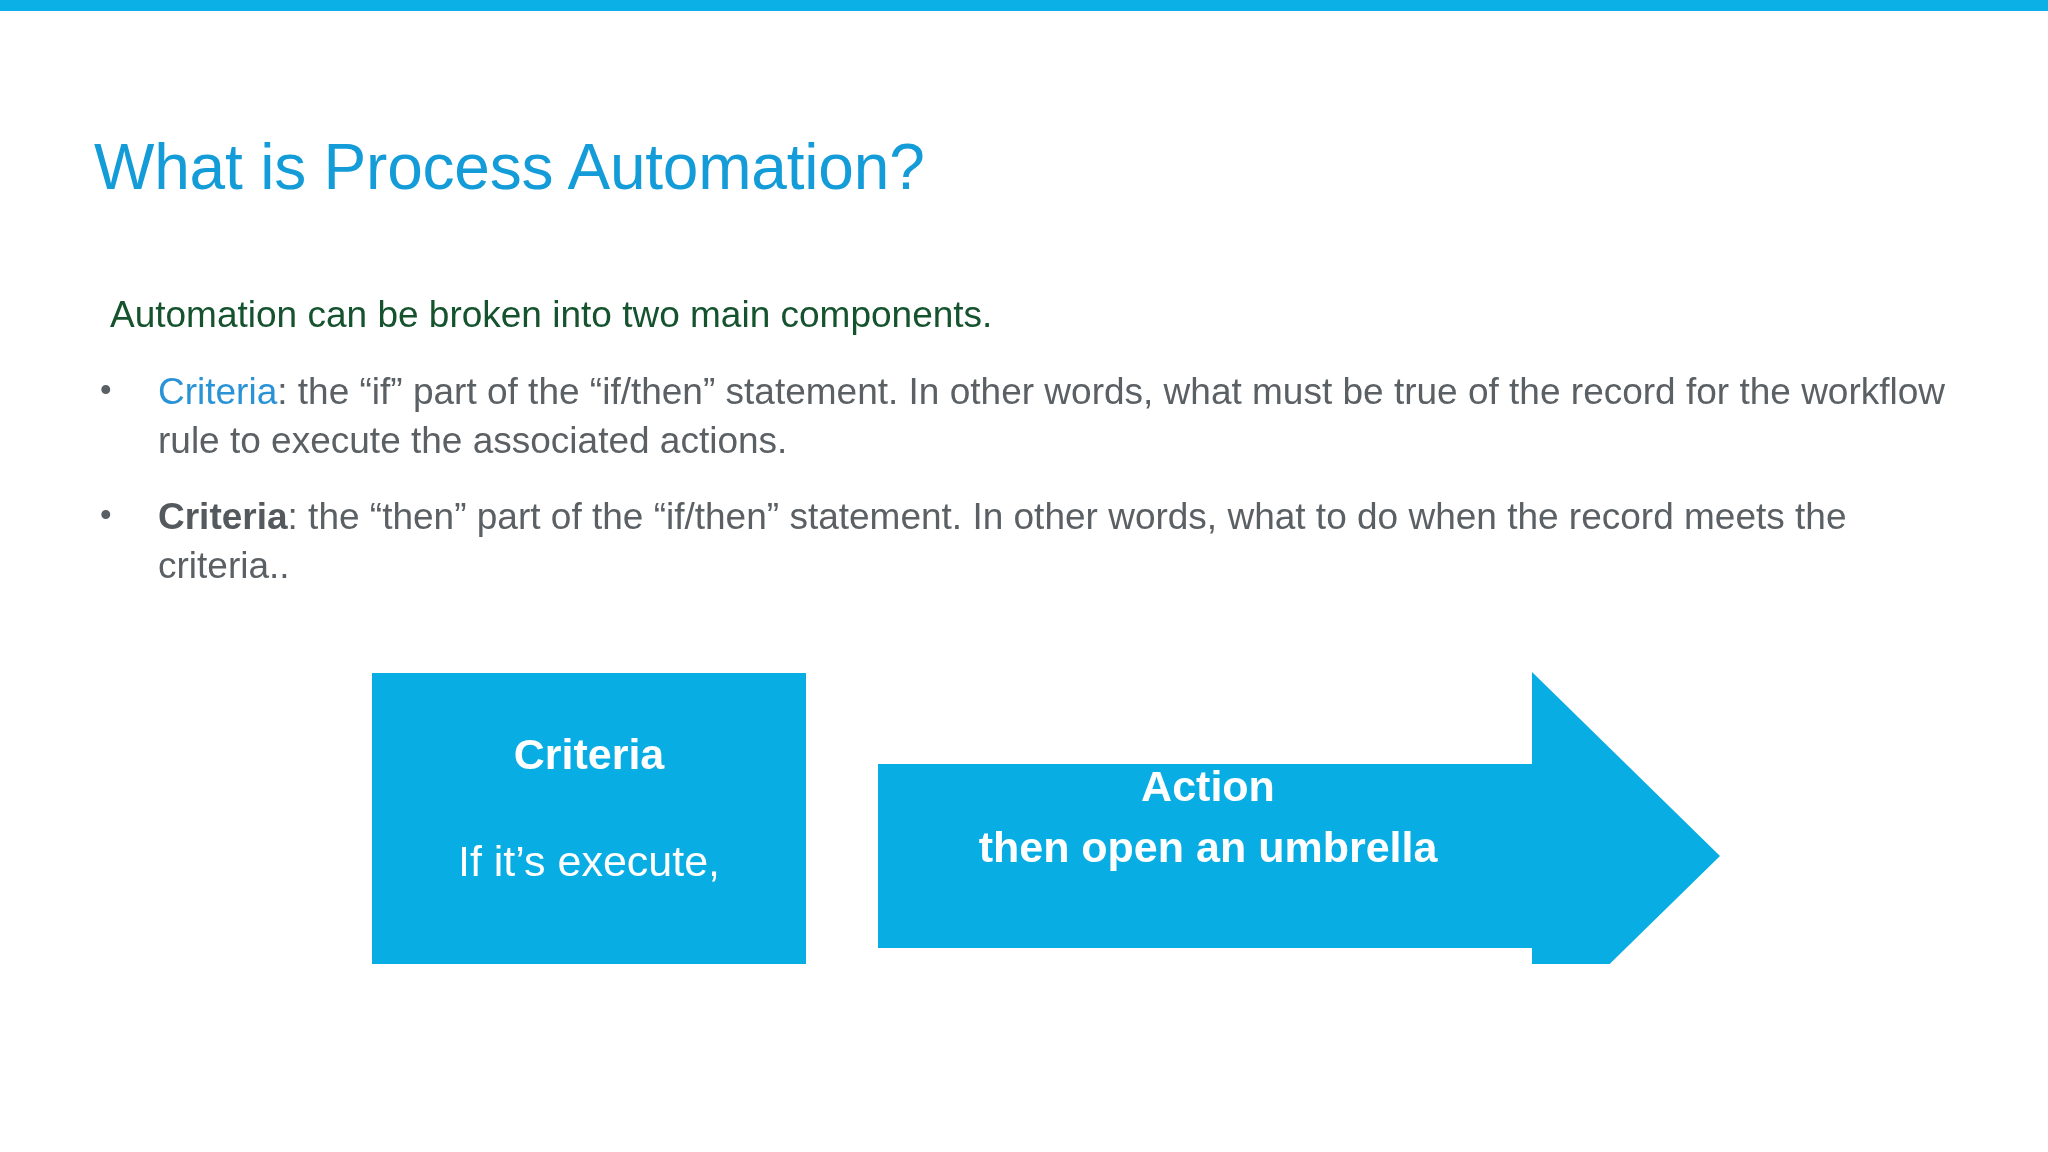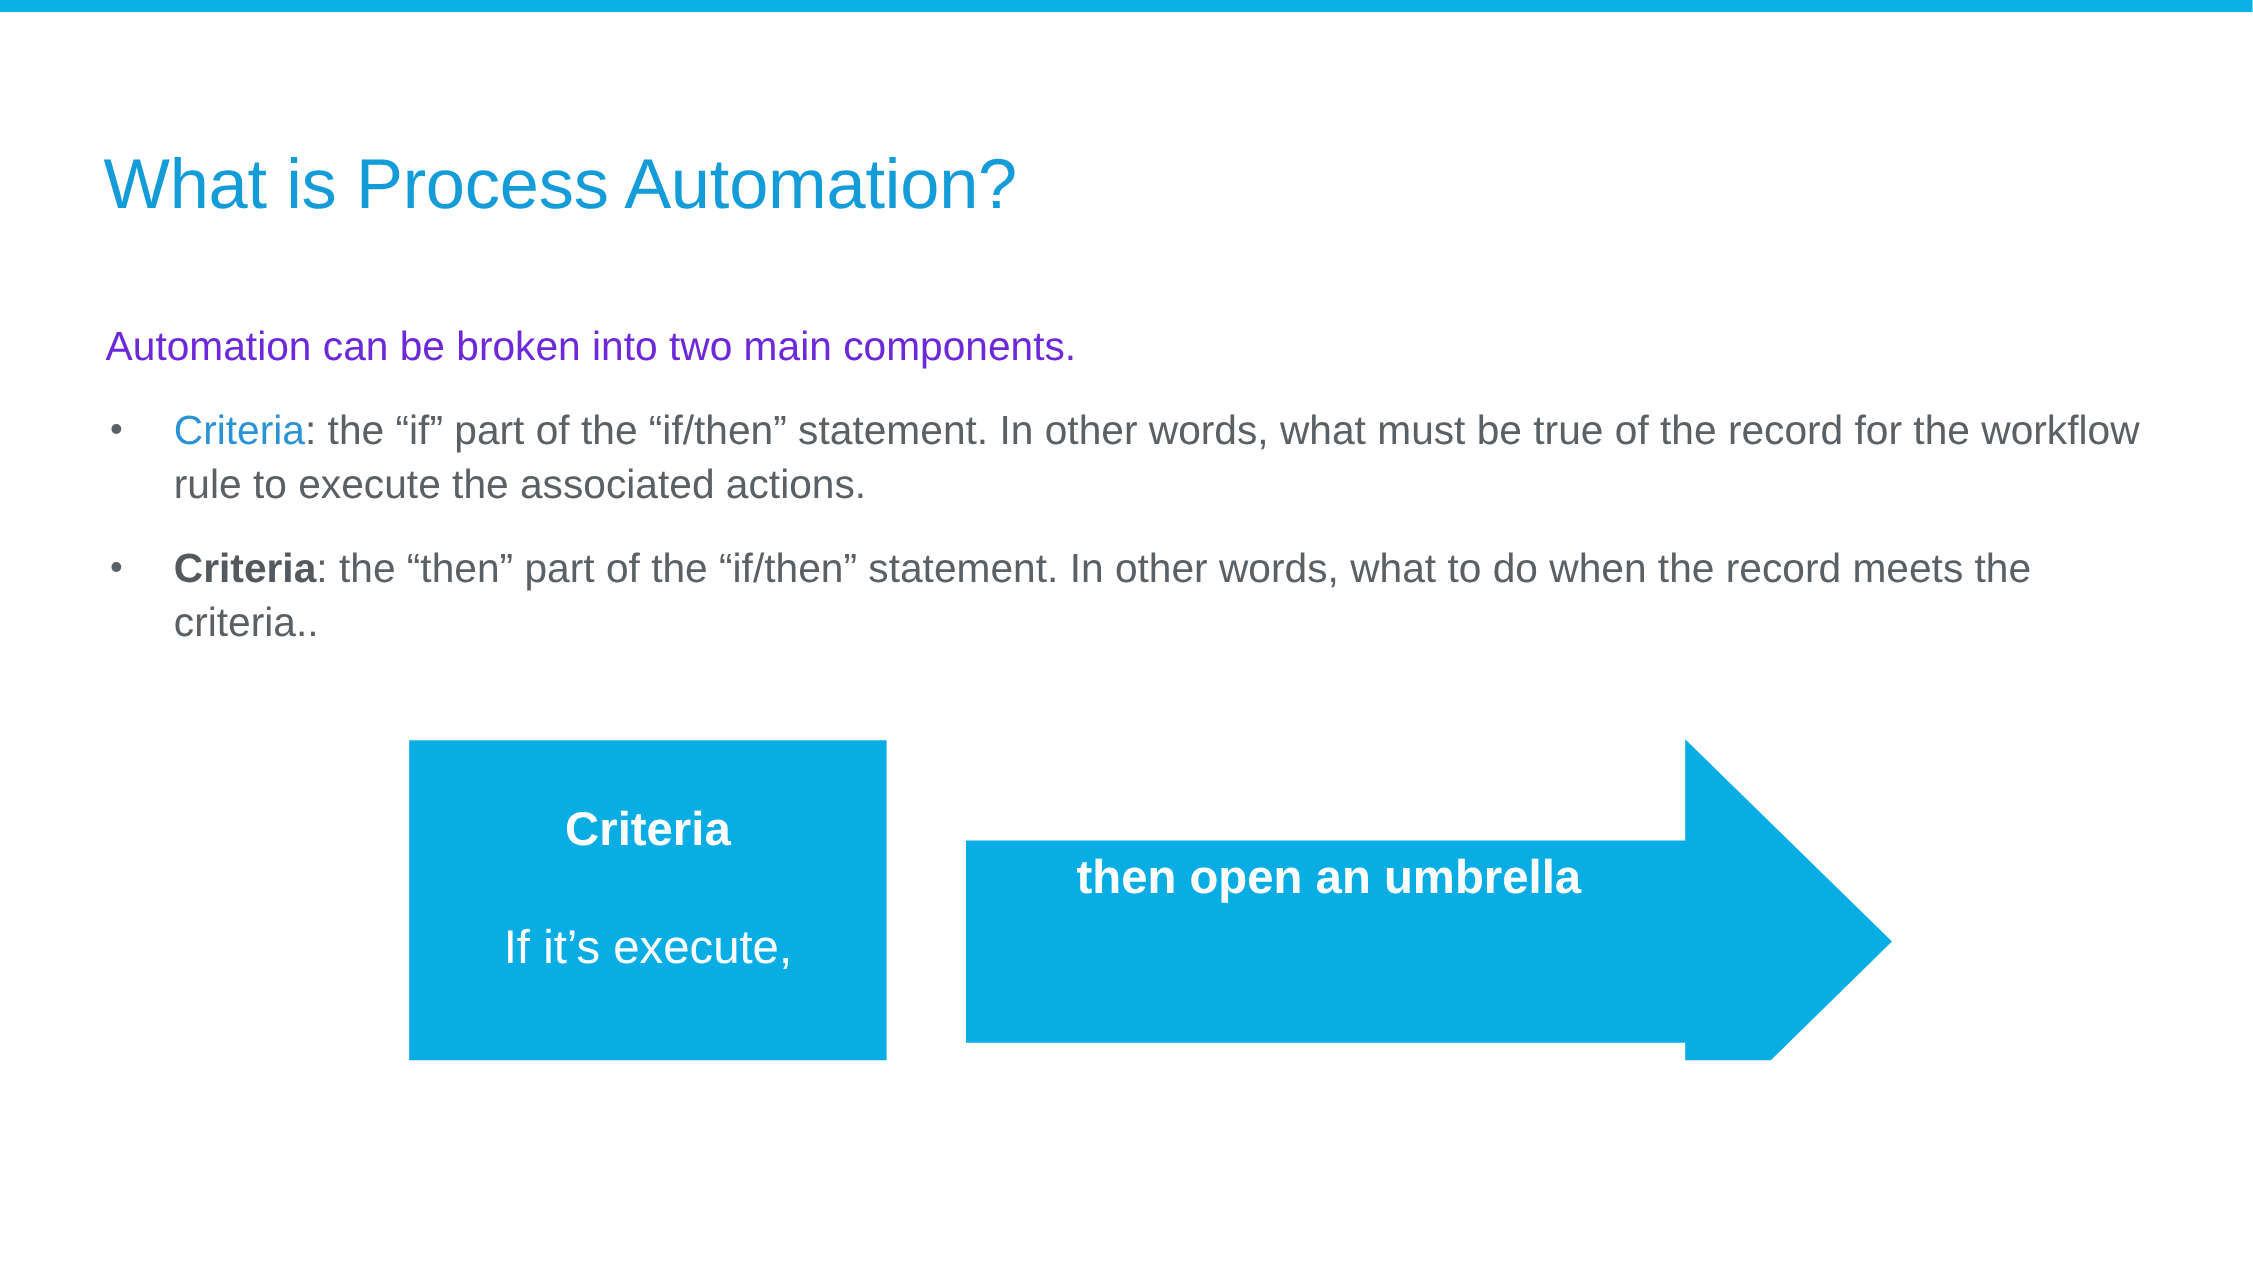--- a/index.html
+++ b/index.html
@@ -47,22 +47,22 @@
     position: absolute;
     left: 96px;
     top: 290px;
     width: 1880px;
     color: #5b6064;
     font-size: 37px;
     line-height: 1.33;
     font-weight: 400;
   }
   .intro-line {
-    margin: 0 0 28px 0;
-    color: #6d28d9;
+    margin: 0 0 28px 14px;
+    color: #14532d;
   }
   .bullet-row {
     display: flex;
     align-items: flex-start;
     margin: 0 0 26px 0;
   }
   .bullet-marker {
     flex: 0 0 auto;
     width: 62px;
     color: #5b6064;
@@ -202,20 +202,21 @@
       <div id="criteria-sub">If it’s execute,</div>
     </div>
 
     <div id="action-arrow">
       <svg viewBox="0 0 842 380" xmlns="http://www.w3.org/2000/svg" aria-hidden="true">
         <polygon points="0,98 654,98 654,6 842,190 654,374 654,282 0,282" fill="#08ade4"></polygon>
       </svg>
     </div>
 
     <div id="action-labels">
+      <div id="action-title">Action</div>
       <div id="action-sub">then open an umbrella</div>
     </div>
 
   </div>
 
   <div id="salesforce-logo">
     <svg viewBox="0 0 116 76" xmlns="http://www.w3.org/2000/svg" aria-hidden="true">
       <g>
         <circle cx="44" cy="22" r="19" fill="#12a8e0"></circle>
         <circle cx="72" cy="28" r="20" fill="#12a8e0"></circle>

